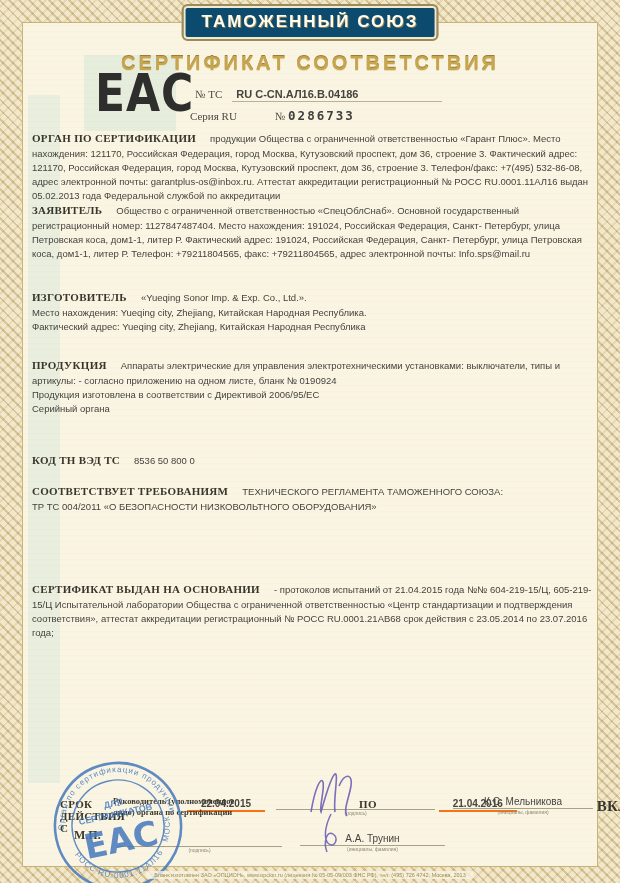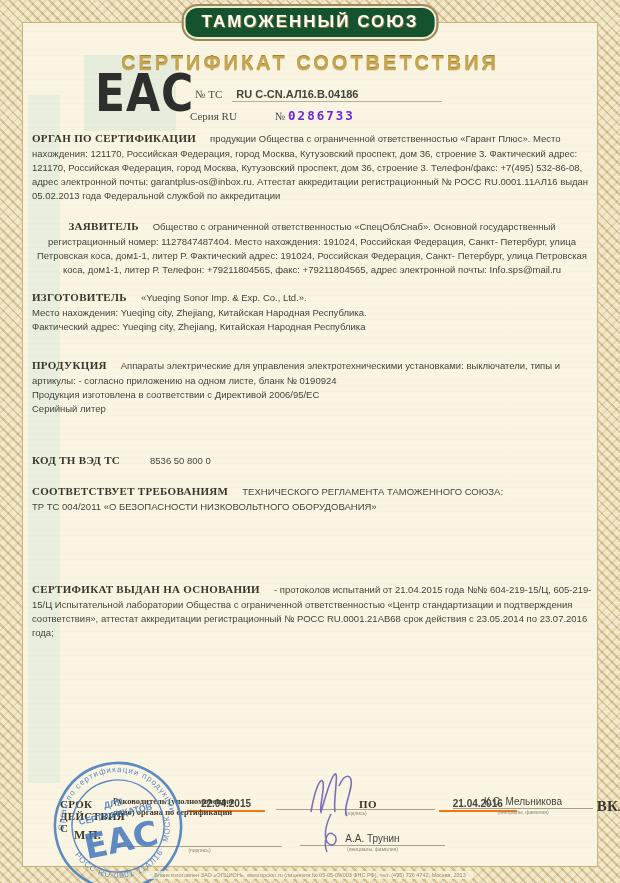--- a/index.html
+++ b/index.html
@@ -24,22 +24,22 @@
       #faf5e3;
     border:1px solid #c9b478;
   }
   .blue-band { position:absolute; left:28px; top:95px; width:32px; height:688px;
     background:rgba(160,210,200,.18); }
   .eac-bg { position:absolute; left:84px; top:55px; width:92px; height:76px;
     background:rgba(170,215,205,.25); }
 
   .plaque {
     position:absolute; top:6px; left:50%; transform:translateX(-50%);
-    background:#14532d; border:2px solid #f1ead2; outline:2px solid #9c8a58;
-    border-radius:14px; padding:4px 16px 5px; z-index:5;
+    background:#0c4a6e; border:2px solid #f1ead2; outline:2px solid #9c8a58;
+    border-radius:4px; padding:4px 16px 5px; z-index:5;
     box-shadow:0 0 0 1px #b1a070;
   }
   .plaque-text { color:#fdfdf3; font-size:17px; font-weight:bold; letter-spacing:2px;
     text-shadow:1px 1px 0 #8d7c4c; white-space:nowrap; }
 
   .doc-title {
     position:absolute; top:52px; left:0; width:100%; text-align:center;
     color:#c7a54e; font-size:20px; font-weight:bold; letter-spacing:3px;
     text-shadow:0 1px 0 #e8dcb4, 0 -1px 0 #9a7f3a; white-space:nowrap;
   }
@@ -50,21 +50,21 @@
     letter-spacing:1px; font-family:"DejaVu Sans", sans-serif;
   }
 
   .numline1 { position:absolute; top:88px; left:195px; font-size:11px; color:#4b4a45; }
   .numline1 .lab { margin-right:10px; font-family:"Liberation Serif", serif; }
   .numline1 .val { display:inline-block; min-width:210px; font-weight:bold; color:#45443f;
     border-bottom:1px solid #b9b09a; padding:0 8px 1px 4px; }
   .numline2 { position:absolute; top:108px; left:190px; font-size:11px; color:#4b4a45;
     font-family:"Liberation Serif", serif; }
   .numline2 .no { margin-left:38px; }
-  .numline2 .red { color:#6d28d9; font-family:"DejaVu Sans Mono", monospace;
+  .numline2 .red { color:#404040; font-family:"DejaVu Sans Mono", monospace;
     font-size:12.5px; letter-spacing:2px; font-weight:bold; }
 
   .sec { position:absolute; left:32px; width:560px; font-size:9.5px; line-height:1.5;
     color:#44433e; }
   .sec-label { font-family:"Liberation Serif", serif; font-weight:bold; font-size:11px;
     color:#38362c; margin-right:14px; letter-spacing:.3px; }
   .validity { position:absolute; left:60px; top:798px; width:530px; font-size:10px;
     color:#44433e; display:flex; align-items:flex-start; z-index:2;gap:40px; }
   .validity .sec-label { margin-right:8px; }
   .validity .date { border-bottom:2px solid #f97316; padding:0 14px 1px; margin:0 14px;
@@ -116,38 +116,38 @@
   </div>
   <div class="numline2">
     <span>Серия  RU</span><span class="no">№</span>
     <span class="red">0286733</span>
   </div>
 
   <div class="sec" style="top:130px;">
     <span class="sec-label">ОРГАН ПО СЕРТИФИКАЦИИ</span><span>продукции Общества с ограниченной ответственностью «Гарант Плюс». Место нахождения: 121170, Российская Федерация, город Москва, Кутузовский проспект, дом 36, строение 3. Фактический адрес: 121170, Российская Федерация, город Москва, Кутузовский проспект, дом 36, строение 3. Телефон/факс: +7(495) 532-86-08, адрес электронной почты: garantplus-os@inbox.ru. Аттестат аккредитации регистрационный № РОСС RU.0001.11АЛ16 выдан 05.02.2013 года Федеральной службой по аккредитации</span>
   </div>
 
-  <div class="sec" style="top:218px;text-align:center;">
+  <div class="sec" style="top:202px;">
     <span class="sec-label">ЗАЯВИТЕЛЬ</span><span>Общество с ограниченной ответственностью «СпецОблСнаб». Основной государственный регистрационный номер: 1127847487404. Место нахождения: 191024, Российская Федерация, Санкт- Петербург, улица Петровская коса, дом1-1, литер Р. Фактический адрес: 191024, Российская Федерация, Санкт- Петербург, улица Петровская коса, дом1-1, литер Р. Телефон: +79211804565, факс: +79211804565, адрес электронной почты: Info.sps@mail.ru</span>
   </div>
 
   <div class="sec" style="top:289px;">
     <span class="sec-label">ИЗГОТОВИТЕЛЬ</span><span>«Yueqing Sonor Imp. &amp; Exp. Co., Ltd.».</span>
     <div>Место нахождения: Yueqing city, Zhejiang, Китайская Народная Республика.</div>
     <div>Фактический адрес: Yueqing city, Zhejiang, Китайская Народная Республика</div>
   </div>
 
   <div class="sec" style="top:357px;">
     <span class="sec-label">ПРОДУКЦИЯ</span><span>Аппараты электрические для управления электротехническими установками: выключатели, типы и артикулы: - согласно приложению на одном листе, бланк № 0190924</span>
     <div>Продукция изготовлена в соответствии с Директивой 2006/95/ЕС</div>
-    <div>Серийный литер</div>
+    <div>Серийный органа</div>
   </div>
 
   <div class="sec" style="top:452px;">
-    <span class="sec-label">КОД ТН ВЭД ТС</span><span style="margin-left:16px;">8536 50 800 0</span>
+    <span class="sec-label">КОД ТН ВЭД ТС</span><span style="">8536 50 800 0</span>
   </div>
 
   <div class="sec" style="top:483px;">
     <span class="sec-label">СООТВЕТСТВУЕТ ТРЕБОВАНИЯМ</span><span>ТЕХНИЧЕСКОГО РЕГЛАМЕНТА ТАМОЖЕННОГО СОЮЗА:</span>
     <div>ТР ТС 004/2011 «О БЕЗОПАСНОСТИ НИЗКОВОЛЬТНОГО ОБОРУДОВАНИЯ»</div>
   </div>
 
   <div class="sec" style="top:581px;">
     <span class="sec-label">СЕРТИФИКАТ ВЫДАН НА ОСНОВАНИИ</span><span>- протоколов испытаний от 21.04.2015 года №№ 604-219-15/Ц, 605-219-15/Ц Испытательной лаборатории Общества с ограниченной ответственностью «Центр стандартизации и подтверждения соответствия», аттестат аккредитации регистрационный № РОСС RU.0001.21АВ68 срок действия с 23.05.2014 по 23.07.2016 года;</span>
   </div>

